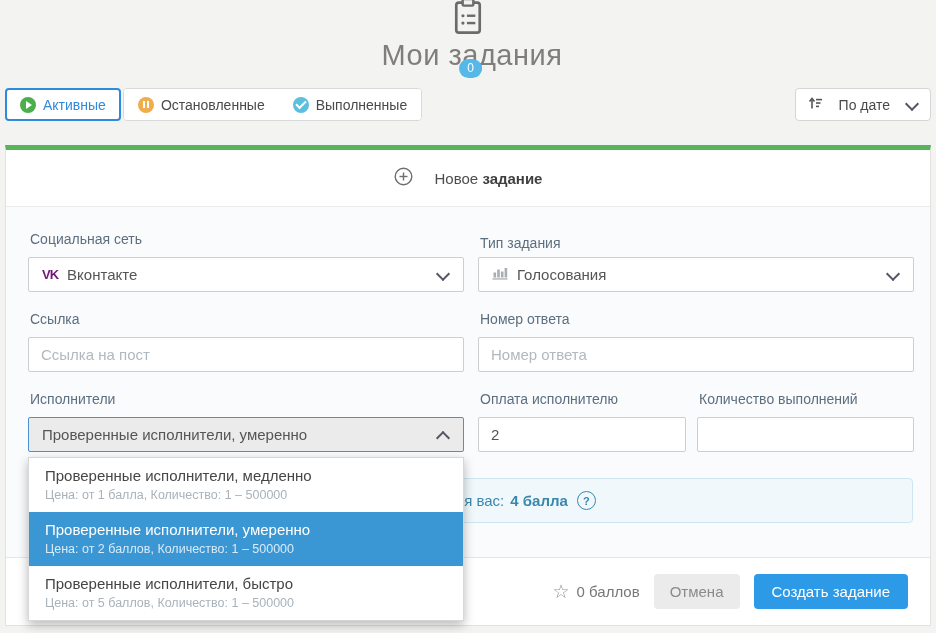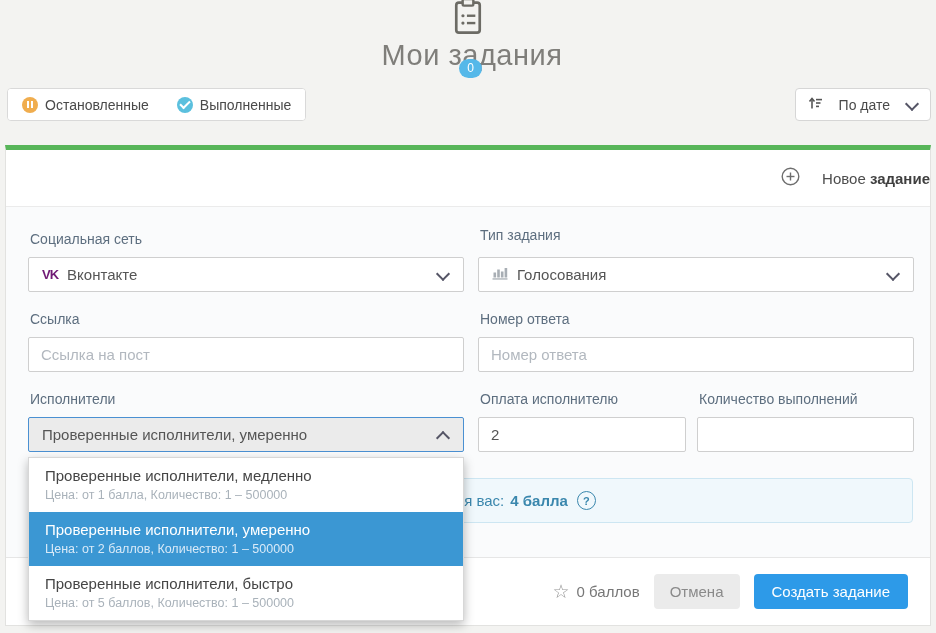--- a/index.html
+++ b/index.html
@@ -21,21 +21,21 @@
   .ic-play{background:#4cae4c;}
   .ic-play i{display:block;width:0;height:0;border-left:6px solid #fff;border-top:4px solid transparent;border-bottom:4px solid transparent;margin-left:2px;}
   .ic-pause{background:#f0ad4e;}
   .ic-pause i{display:block;width:2px;height:7px;background:#fff;margin:0 1px;}
   .ic-check{background:#5bc0de;}
   .ic-check i{display:block;width:8px;height:4px;border-left:2px solid #fff;border-bottom:2px solid #fff;transform:rotate(-45deg) translate(1px,-1px);}
   .sort-btn{margin-left:auto;display:flex;align-items:center;gap:16px;border:1px solid #d6d6d6;border-radius:4px;background:#fff;color:#4a4a4a;font-size:14px;padding:0 12px;cursor:pointer;}
 
   
   .card{margin:24px 5px 0;background:#fff;border:1px solid #e2e2e0;border-top:5px solid #57b559;position:relative;}
-  .card-header{height:56px;display:flex;align-items:center;justify-content:flex-end;gap:22px;font-size:15px;color:#4d4d4d;border-bottom:1px solid #ebebeb;}
+  .card-header{height:56px;display:flex;align-items:center;justify-content:center;gap:22px;font-size:15px;color:#4d4d4d;border-bottom:1px solid #ebebeb;}
   .card-header b{color:#3f3f3f;}
 
   .form-body{position:relative;height:350px;background:#fafbfc;}
   .flabel{position:absolute;font-size:14px;color:#5d6e7f;}
   .field{position:absolute;box-sizing:border-box;height:35px;border:1px solid #cfcfcf;border-radius:2px;background:#fff;display:flex;align-items:center;gap:9px;padding:0 13px;font-size:15px;color:#555;}
   input.field{display:block;padding:0 12px;outline:none;font-family:inherit;}
   input.field::placeholder{color:#b2b8bf;}
   .chev{position:absolute;right:15px;width:8px;height:8px;border-right:2px solid #556;border-bottom:2px solid #556;}
   .chev-down{top:11px;transform:rotate(45deg);}
   .chev-up{top:15px;transform:rotate(225deg);}
@@ -75,20 +75,26 @@
         <rect x="11.2" y="12.9" width="6.3" height="1.8" fill="#6c6b65"></rect>
         <circle cx="8.2" cy="19.3" r="1.2" fill="#6c6b65"></circle>
         <rect x="11.2" y="18.4" width="6.3" height="1.8" fill="#6c6b65"></rect>
       </svg>
     </span>
     <h1 class="page-title">Мои задания</h1>
     <span class="title-badge">0</span>
   </div>
 
   <div class="toolbar">
+    <div class="tab tab-active-btn">
+      <span class="icon-circle ic-play">
+          <i></i>
+        </span>
+      <span>Активные</span>
+    </div>
     <div class="tab-group">
       <div class="tab">
         <span class="icon-circle ic-pause">
             <i></i>
             <i></i>
           </span>
         <span>Остановленные</span>
       </div>
       <div class="tab">
         <span class="icon-circle ic-check">
@@ -131,21 +137,21 @@
 
     <div class="form-body">
 
       <span class="flabel" style="top:24px;left:24px;">Социальная сеть</span>
       <div class="field" style="top:50px;left:22px;width:436px;">
         <span class="vk">VK</span>
         <span>Вконтакте</span>
         <span class="chev chev-down"></span>
       </div>
 
-      <span class="flabel" style="top:20px;left:474px;">Тип задания</span>
+      <span class="flabel" style="top:28px;left:474px;">Тип задания</span>
       <div class="field" style="top:50px;left:472px;width:436px;">
         <span>
           <svg width="16" height="14" viewBox="0 0 16 14">
             <rect x="1.5" y="6.5" width="2.6" height="5" fill="#a8aeb4"></rect>
             <rect x="5.2" y="3.5" width="2.6" height="8" fill="#a8aeb4"></rect>
             <rect x="8.9" y="5.5" width="2.6" height="6" fill="#a8aeb4"></rect>
             <rect x="12.6" y="2" width="2.6" height="9.5" fill="#a8aeb4"></rect>
             <rect x="0.5" y="12.3" width="15" height="1.3" fill="#a8aeb4"></rect>
           </svg>
         </span>

